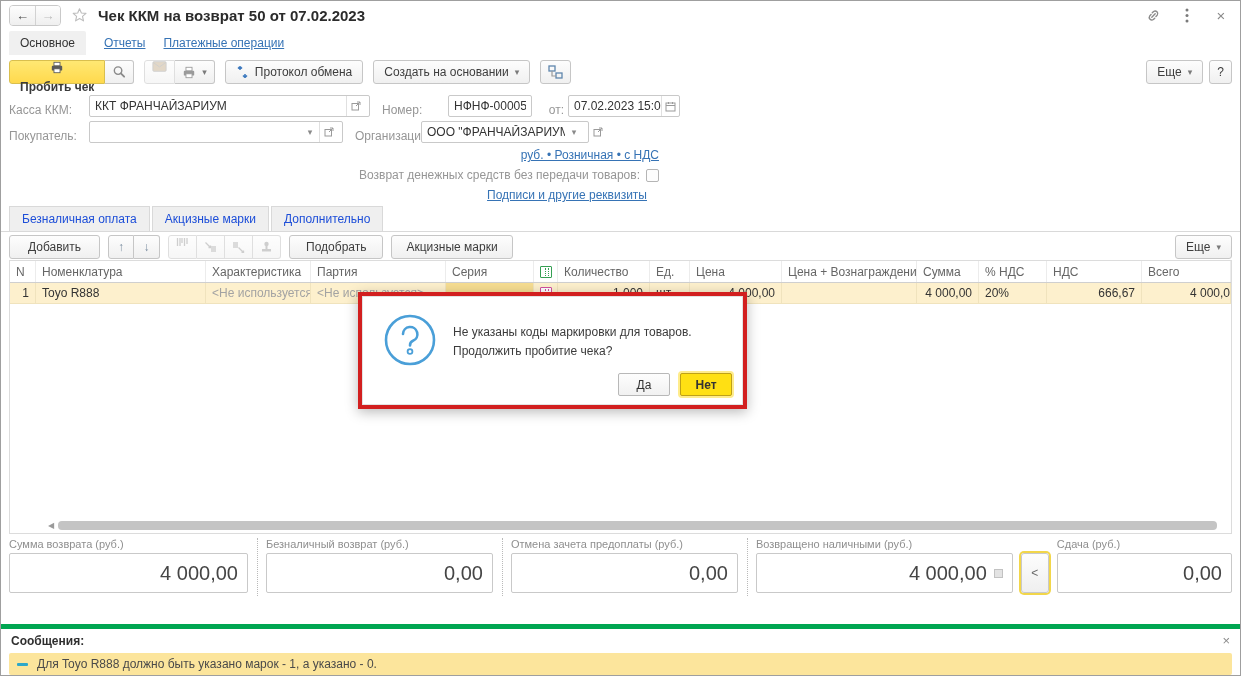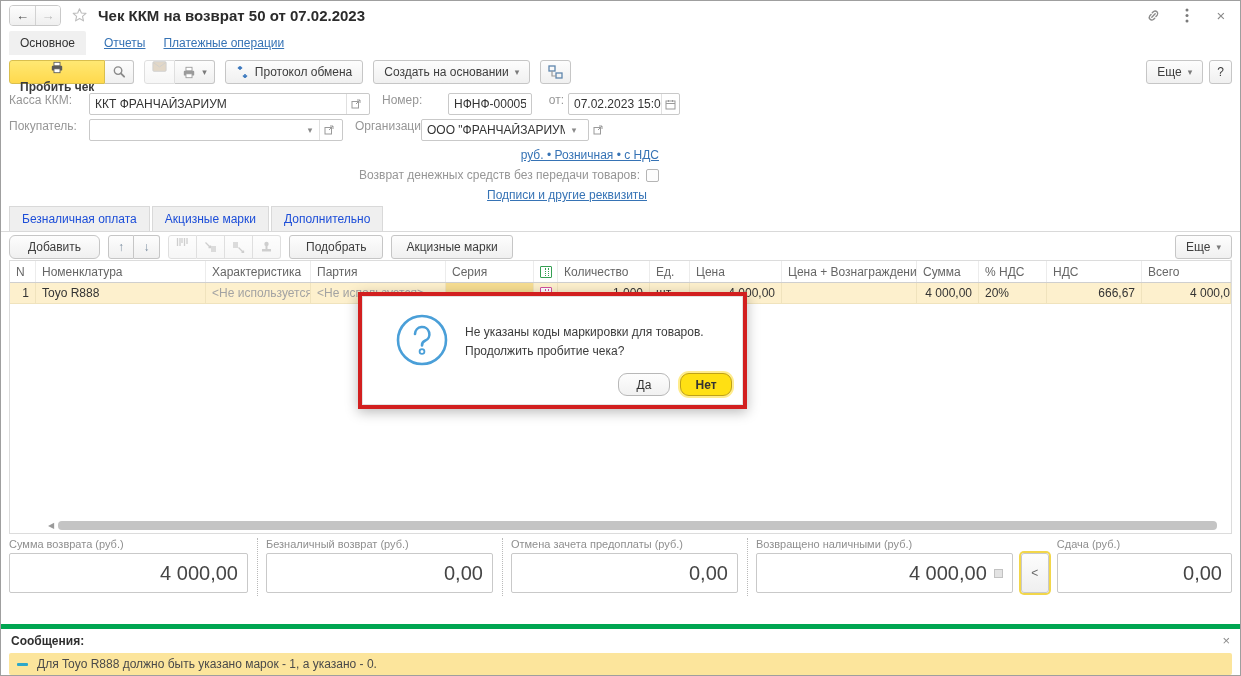--- a/index.html
+++ b/index.html
@@ -35,21 +35,21 @@
   .btn-group .btn { border-radius:0; border-left-width:0; }
   .btn-group .btn:first-child { border-radius:3px 0 0 3px; border-left-width:1px;flex-direction:column; }
   .btn-group .btn:last-child { border-radius:0 3px 3px 0; }
   .btn.primary { background:linear-gradient(#ffe873,#ffd94d); border-color:#d9bf4e; font-weight:bold; color:#3a3a3a; }
   .btn.iconic { padding:0 7px; }
   .caret { font-size:9px; color:#7a7a7a; }
   .toolbar-right { margin-left:auto; display:flex; gap:6px; }
 
   
   .form { padding:4px 8px 2px 8px; flex:none; }
-  .frow { display:flex; align-items:flex-start; height:24px; margin-bottom:2px; }
+  .frow { display:flex; align-items:flex-end; height:24px; margin-bottom:2px; }
   .flabel { color:#969696; white-space:nowrap; }
   .l1 { width:80px; } .l2 { width:66px; margin-left:12px; } .l3 { width:24px; margin-left:8px; text-align:right; margin-right:4px; }
   .field { height:22px; border:1px solid #c9c9c9; border-radius:2px; background:#fff;
     display:flex; align-items:center; padding:0 5px; color:#333; overflow:hidden; }
   .field .grow { flex:1; white-space:nowrap; overflow:hidden; }
   .f-kassa { width:281px; } .f-buyer { width:254px; }
   .f-number { width:84px; } .f-date { width:112px; padding-right:0; }
   .f-org { width:168px; }
   .in-btn { width:18px; height:20px; display:flex; align-items:center; justify-content:center;
     border-left:1px solid #e0e0e0; color:#8a8a8a; cursor:pointer; flex:none; }
@@ -114,25 +114,25 @@
   .msg-title { font-weight:bold; color:#2f2f2f; }
   .msg-close { margin-left:auto; color:#8a8a8a; font-size:13px; cursor:pointer; }
   .msg-item { margin:1px 8px 0 8px; height:22px; background:#fce59c; border-radius:2px;
     display:flex; align-items:center; padding:0 8px; gap:9px; flex:none; }
   .msg-dash { width:11px; height:3px; background:#2ea8c9; border-radius:1px; flex:none; }
   .msg-text { color:#4a4a4a; white-space:nowrap; overflow:hidden; }
 
   
   .dialog { position:absolute; left:357px; top:291px; width:389px; height:117px; z-index:9;
     border:4px solid #d21f1f; background:#fff; box-shadow:0 3px 12px rgba(0,0,0,.28); }
-  .dlg-inner { position:relative; height:100%; display:flex; padding:16px 12px 8px 32px; border:1px solid #e3e3e3; }
+  .dlg-inner { position:relative; height:100%; display:flex; padding:16px 12px 8px 20px; border:1px solid #e3e3e3; }
   .dlg-text { margin:10px 4px 0 16px; line-height:1.55; color:#3b3b3b; }
   .dlg-buttons { position:absolute; right:10px; bottom:8px; display:flex; gap:10px; }
   .dlg-btn { min-width:52px; height:23px; display:flex; align-items:center; justify-content:center;
-    border:1px solid #b8b8b8; border-radius:9px; background:linear-gradient(#fdfdfd,#f1f1f1); cursor:pointer; }
+    border:1px solid #b8b8b8; border-radius:2px; background:linear-gradient(#fdfdfd,#f1f1f1); cursor:pointer; }
   .dlg-btn.default { background:#ffe013; border-color:#bfa117; box-shadow:0 0 0 2px #ffec8c; font-weight:bold; }
 
   svg { display:block; }
 </style>
 </head>
 <body>
 
 <div class="window">
 
   <div class="titlebar">
@@ -312,21 +312,21 @@
       </div>
   </div>
 
   <div class="sec-tabs">
     <div class="stab">Безналичная оплата</div>
     <div class="stab">Акцизные марки</div>
     <div class="stab">Дополнительно</div>
   </div>
 
   <div class="tbl-toolbar">
-    <div class="btn" style="padding:0 18px;border-radius:6px;">Добавить</div>
+    <div class="btn" style="padding:0 18px;">Добавить</div>
     <div class="btn-group">
       <div class="btn arrow-btn">↑</div>
       <div class="btn arrow-btn">↓</div>
     </div>
     <div class="btn-group dis">
       <div class="btn iconic">
         <span>
           <svg width="13" height="12" viewBox="0 0 13 12">
               <path d="M1.5 2v8 M4 2v8 M6 2v5 M8.5 2v8 M11 2v6" stroke="#a7a7a7" stroke-width="1.3"></path>
             </svg>

